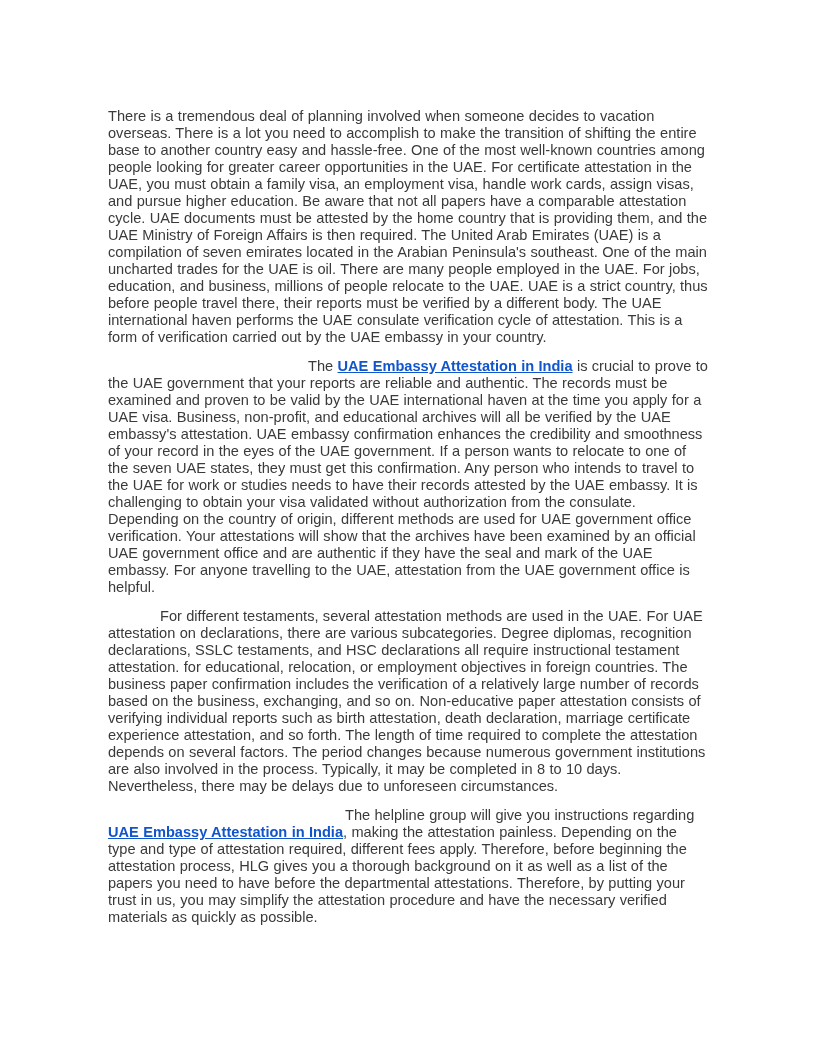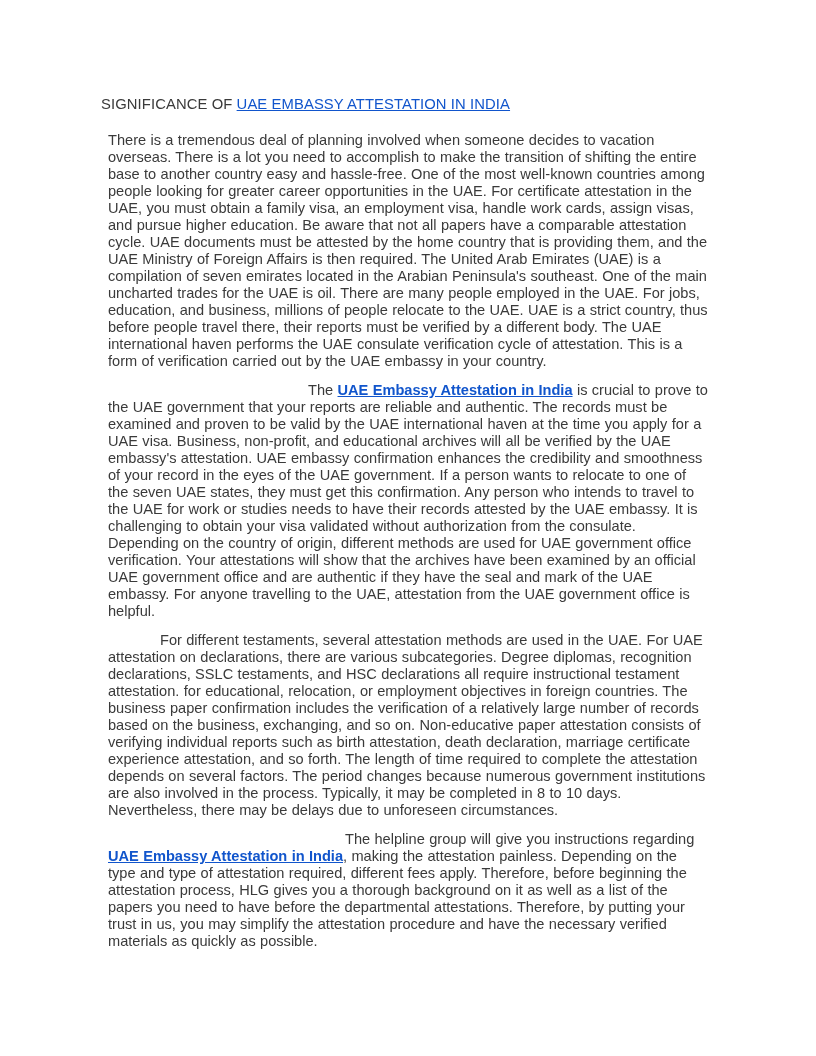--- a/index.html
+++ b/index.html
@@ -46,20 +46,19 @@
   .inline-link {
     color: var(--link-color, #1155cc);
     text-decoration: underline;
     font-weight: 700;
   }
 </style>
 </head>
 <body>
 
 <div class="page" style="background: rgb(255, 255, 255); color: rgb(58, 58, 58);">
-  <h1 class="doc-title"><span>SIGNIFICANCE OF </span><a class="title-link" href="#">UAE EMBASSY ATTESTATION IN INDIA</a></h1>
   <div>
       <p class="doc-para" style="text-indent: 0px;"><span>There is a tremendous deal of planning involved when someone decides to vacation overseas. There is a lot you need to accomplish to make the transition of shifting the entire base to another country easy and hassle-free. One of the most well-known countries among people looking for greater career opportunities in the UAE. For certificate attestation in the UAE, you must obtain a family visa, an employment visa, handle work cards, assign visas, and pursue higher education. Be aware that not all papers have a comparable attestation cycle. UAE documents must be attested by the home country that is providing them, and the UAE Ministry of Foreign Affairs is then required. The United Arab Emirates (UAE) is a compilation of seven emirates located in the Arabian Peninsula's southeast. One of the main uncharted trades for the UAE is oil. There are many people employed in the UAE. For jobs, education, and business, millions of people relocate to the UAE. UAE is a strict country, thus before people travel there, their reports must be verified by a different body. The UAE international haven performs the UAE consulate verification cycle of attestation. This is a form of verification carried out by the UAE embassy in your country.</span></p>
       <p class="doc-para" style="text-indent: 200px;"><span>The </span><a class="inline-link" href="#">UAE Embassy Attestation in India</a><span> is crucial to prove to the UAE government that your reports are reliable and authentic. The records must be examined and proven to be valid by the UAE international haven at the time you apply for a UAE visa. Business, non-profit, and educational archives will all be verified by the UAE embassy's attestation. UAE embassy confirmation enhances the credibility and smoothness of your record in the eyes of the UAE government. If a person wants to relocate to one of the seven UAE states, they must get this confirmation. Any person who intends to travel to the UAE for work or studies needs to have their records attested by the UAE embassy. It is challenging to obtain your visa validated without authorization from the consulate. Depending on the country of origin, different methods are used for UAE government office verification. Your attestations will show that the archives have been examined by an official UAE government office and are authentic if they have the seal and mark of the UAE embassy. For anyone travelling to the UAE, attestation from the UAE government office is helpful.</span></p>
       <p class="doc-para" style="text-indent: 52px;"><span>For different testaments, several attestation methods are used in the UAE. For UAE attestation on declarations, there are various subcategories. Degree diplomas, recognition declarations, SSLC testaments, and HSC declarations all require instructional testament attestation. for educational, relocation, or employment objectives in foreign countries. The business paper confirmation includes the verification of a relatively large number of records based on the business, exchanging, and so on. Non-educative paper attestation consists of verifying individual reports such as birth attestation, death declaration, marriage certificate experience attestation, and so forth. The length of time required to complete the attestation depends on several factors. The period changes because numerous government institutions are also involved in the process. Typically, it may be completed in 8 to 10 days. Nevertheless, there may be delays due to unforeseen circumstances.</span></p>
       <p class="doc-para" style="text-indent: 237px;"><span>The helpline group will give you instructions regarding </span><a class="inline-link" href="#">UAE Embassy Attestation in India</a><span>, making the attestation painless. Depending on the type and type of attestation required, different fees apply. Therefore, before beginning the attestation process, HLG gives you a thorough background on it as well as a list of the papers you need to have before the departmental attestations. Therefore, by putting your trust in us, you may simplify the attestation procedure and have the necessary verified materials as quickly as possible.</span></p>
     </div>
 </div>
 
 </body></html>

